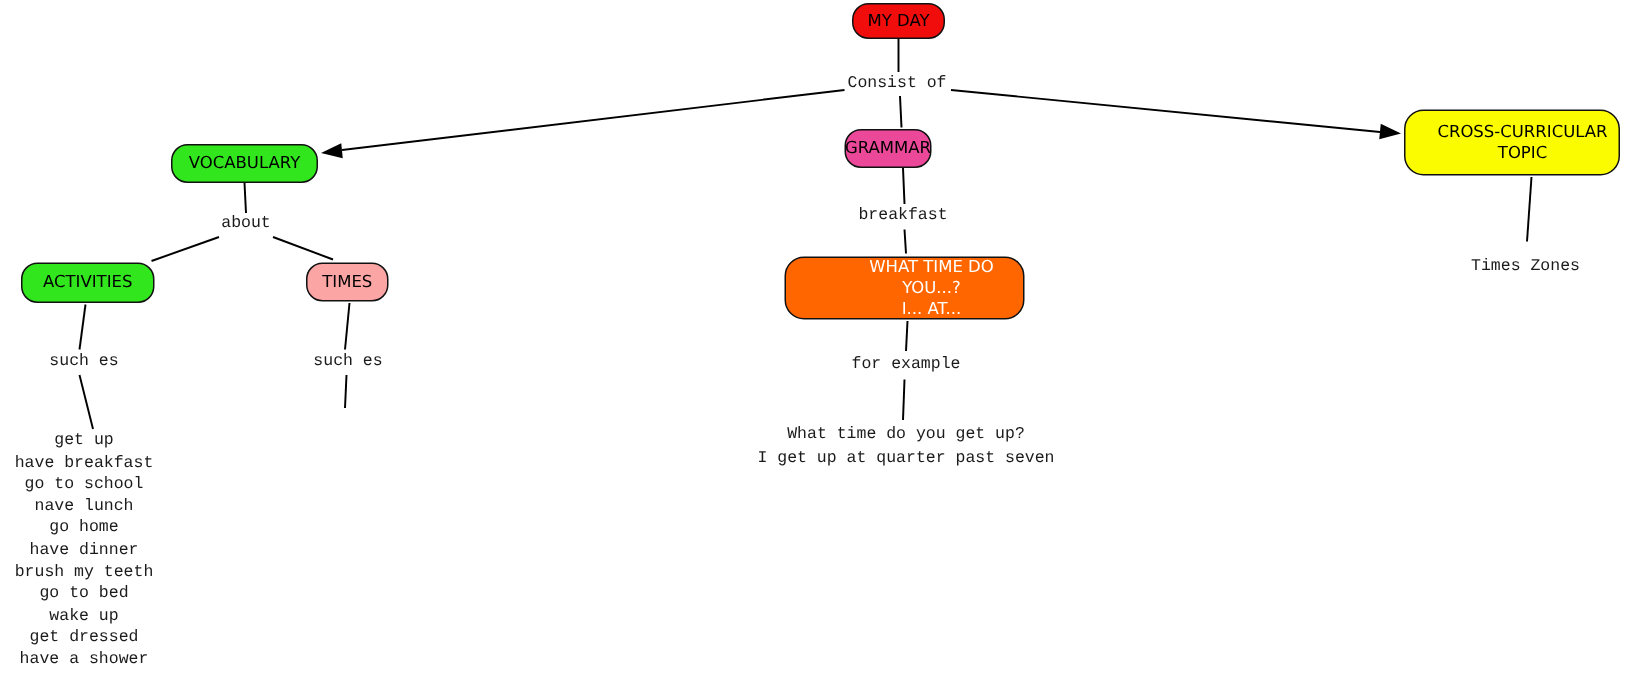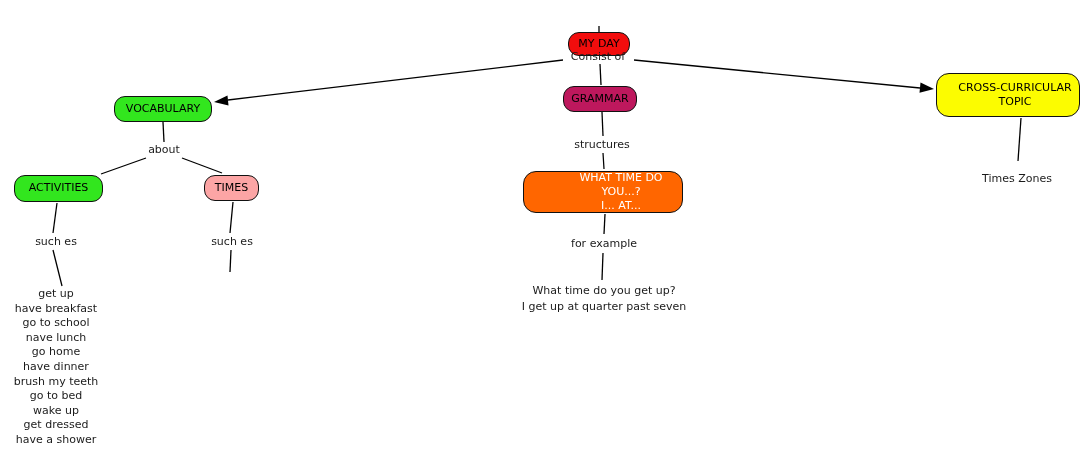--- a/index.html
+++ b/index.html
@@ -8,21 +8,21 @@
   #wires{position:absolute; left:0; top:0; width:1083px; height:457px;}
   .node{
     position:absolute; box-sizing:border-box;
     border:1.6px solid #111111; border-radius:11px;
     display:flex; align-items:center; justify-content:center;
     text-align:center; font-size:11px; color:#000;
     white-space:pre-line; line-height:1.3; padding:1px 4px;
   }
   .lbl{
     position:absolute; font-size:11px; color:#1b1b1b;
-    text-align:center; white-space:pre-line;
+    text-align:center; white-space:pre-line;font-family:Liberation Mono, monospace;
   }
 </style>
 </head>
 <body>
 
 <div id="canvas">
 
   <svg id="wires" viewBox="0 0 1083 457" xmlns="http://www.w3.org/2000/svg">
     <g stroke="#000" stroke-width="1.3" fill="none">
       <line x1="599" y1="26" x2="599" y2="48"></line>
@@ -41,45 +41,45 @@
       <line x1="605" y1="214" x2="604" y2="234"></line>
       <line x1="603" y1="253" x2="602" y2="280"></line>
       <line x1="1021" y1="118" x2="1018" y2="161"></line>
     </g>
     <g fill="#000" stroke="none">
       <polygon points="214,102 227.5,95.5 228.5,105.5"></polygon>
       <polygon points="934,89 919.5,92.8 920.5,82.5"></polygon>
     </g>
   </svg>
 
-  <div class="node" style="left:568px; top:2px; width:62px; height:24px; background:#f20d0d;margin-top:30px;">MY DAY</div>
+  <div class="node" style="left:568px; top:2px; width:62px; height:24px; background:#f20d0d;">MY DAY</div>
 
   <div class="node" style="left:14px; top:175px; width:89px; height:27px; background:#32e61e;">ACTIVITIES</div>
 
   <div class="node" style="left:114px; top:96px; width:98px; height:26px; background:#32e61e;">VOCABULARY</div>
 
   <div class="node" style="left:204px; top:175px; width:55px; height:26px; background:#fca5a5;">TIMES</div>
 
-  <div class="node" style="left:563px; top:86px; width:74px; height:26px; background:#be185d;">GRAMMAR</div>
+  <div class="node" style="left:563px; top:86px; width:58px; height:26px; background:#ec4899;">GRAMMAR</div>
 
   <div class="node" style="left:523px; top:171px; width:160px; height:42px; background:#ff6600; color:#ffffff; border-radius:13px;padding-left:40px;">WHAT TIME DO YOU...?
 I... AT...</div>
 
   <div class="node" style="left:936px; top:73px; width:144px; height:44px; background:#fcfc00; border-radius:13px;padding-left:18px;">CROSS-CURRICULAR
 TOPIC</div>
 
   <div class="lbl" style="left:558px; top:50px; width:80px;">Consist of</div>
 
   <div class="lbl" style="left:134px; top:143px; width:60px;">about</div>
 
   <div class="lbl" style="left:26px; top:235px; width:60px;">such es</div>
 
   <div class="lbl" style="left:202px; top:235px; width:60px;">such es</div>
 
-  <div class="lbl" style="left:562px; top:138px; width:80px;">structures</div>
+  <div class="lbl" style="left:562px; top:138px; width:80px;">breakfast</div>
 
   <div class="lbl" style="left:564px; top:237px; width:80px;">for example</div>
 
   <div class="lbl" style="left:-9px; top:287px; width:130px; line-height:14.6px;">get up
 have breakfast
 go to school
 nave lunch
 go home
 have dinner
 brush my teeth

